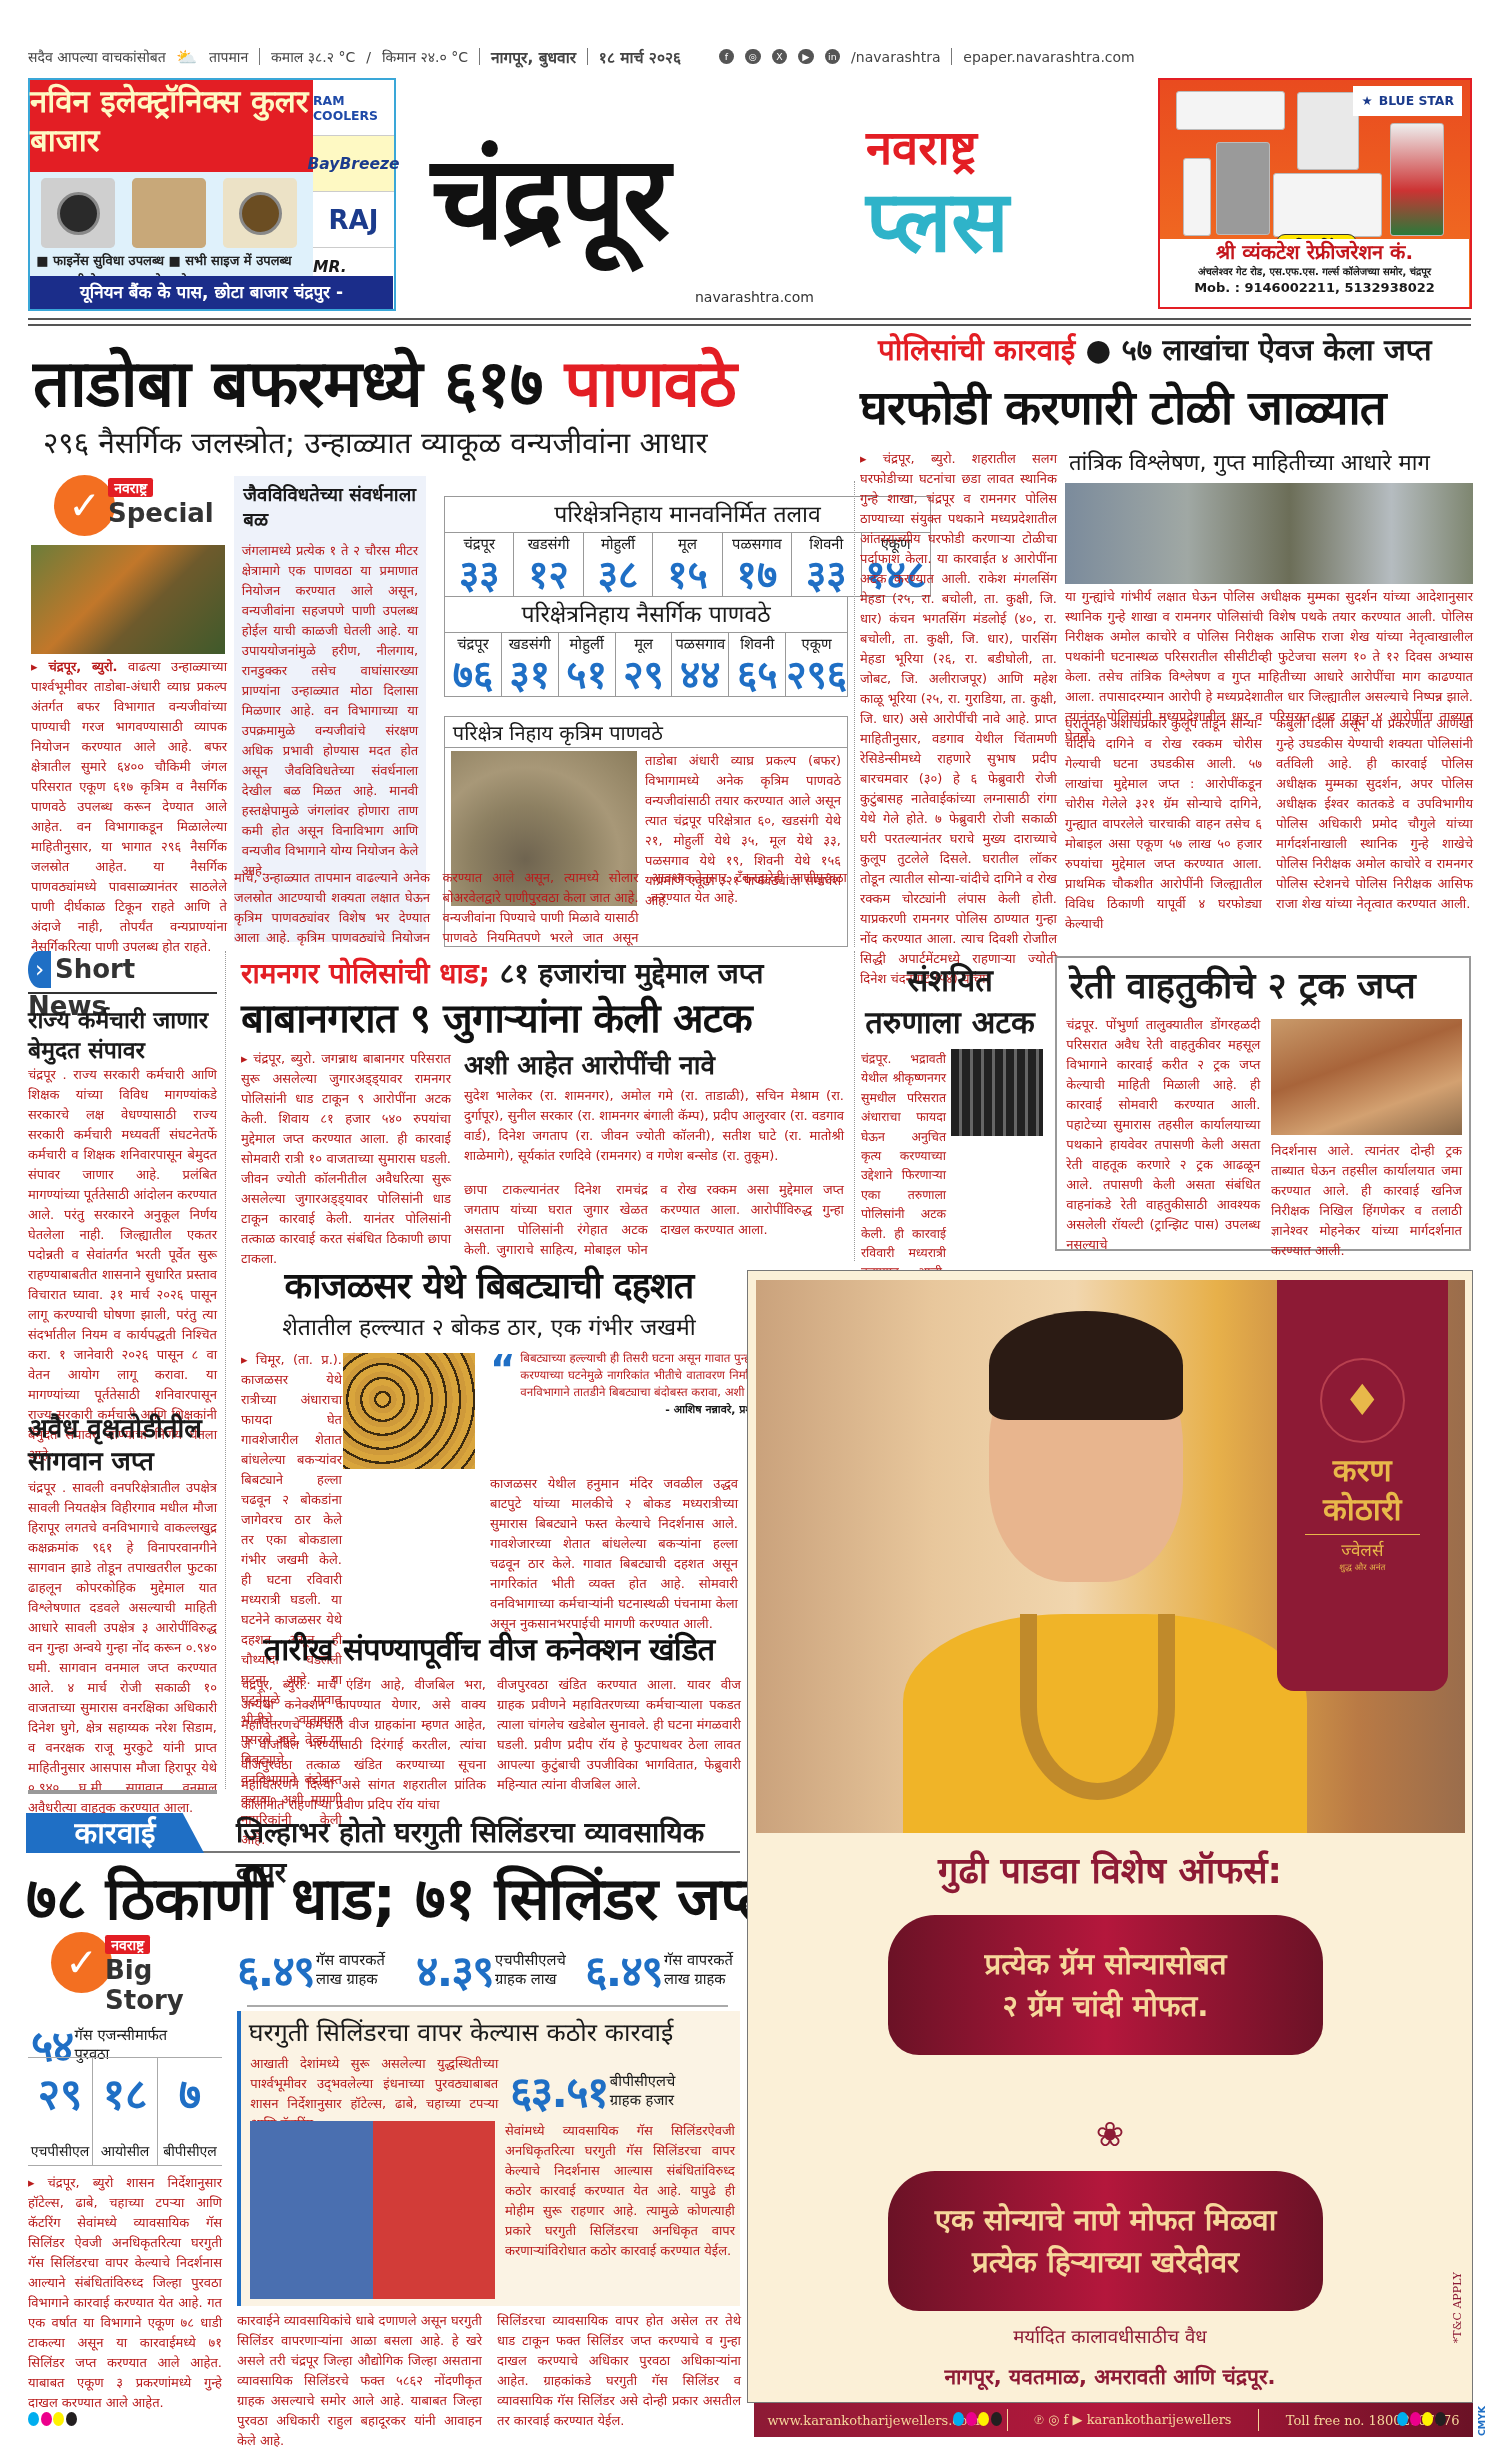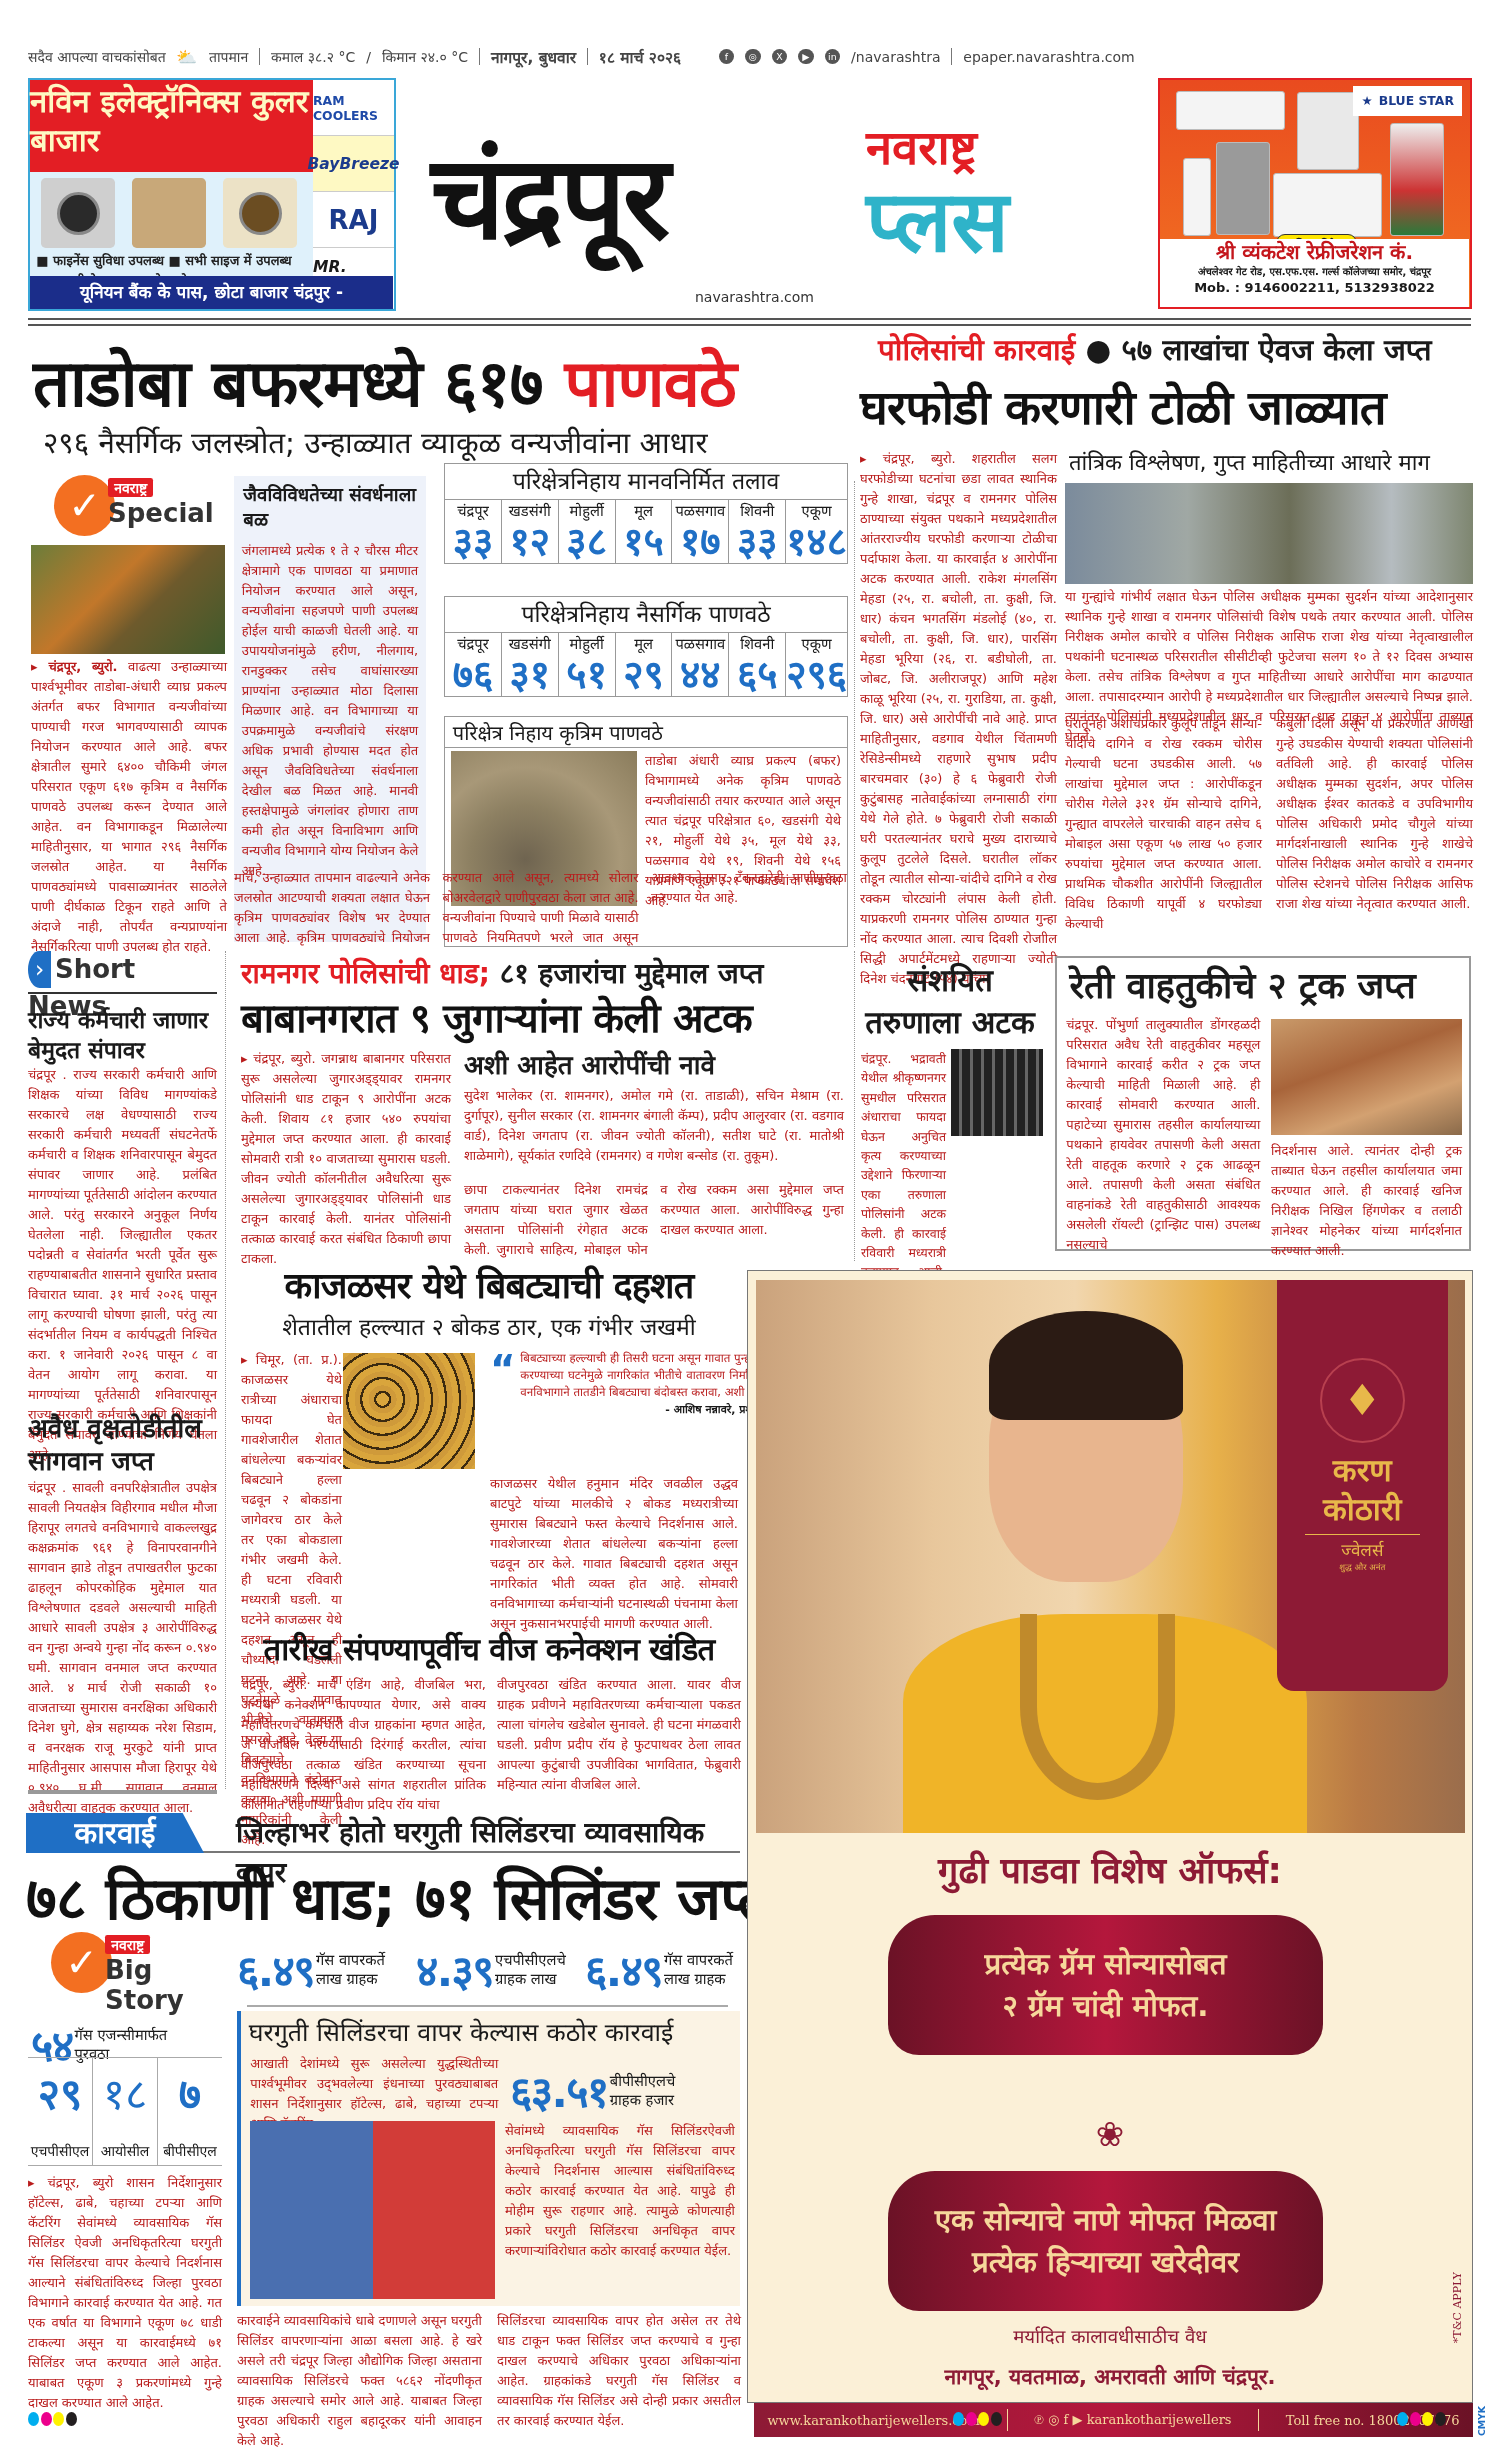--- a/index.html
+++ b/index.html
@@ -182,21 +182,21 @@
 <div class="abs img-tiger" style="top:545px;left:31px;width:194px;height:109px"></div>
 <div class="abs" style="top:657px;left:31px;width:196px">
   <p class="body"><b>▸ चंद्रपूर, ब्युरो.</b> <span>वाढत्या उन्हाळ्याच्या पार्श्वभूमीवर ताडोबा-अंधारी व्याघ्र प्रकल्प अंतर्गत बफर विभागात वन्यजीवांच्या पाण्याची गरज भागवण्यासाठी व्यापक नियोजन करण्यात आले आहे. बफर क्षेत्रातील सुमारे ६४०० चौकिमी जंगल परिसरात एकूण ६१७ कृत्रिम व नैसर्गिक पाणवठे उपलब्ध करून देण्यात आले आहेत. वन विभागाकडून मिळालेल्या माहितीनुसार, या भागात २९६ नैसर्गिक जलस्रोत आहेत. या नैसर्गिक पाणवठ्यांमध्ये पावसाळ्यानंतर साठलेले पाणी दीर्घकाळ टिकून राहते आणि ते अंदाजे नाही, तोपर्यंत वन्यप्राण्यांना नैसर्गिकरित्या पाणी उपलब्ध होत राहते.</span></p>
 </div>
 
 <div class="abs" style="top:476px;left:234px;width:192px;height:466px;background:#eef2fa">
   <div style="font-size:18.6px;line-height:25px;padding:6.2px 9.3px;font-weight:bold">जैवविविधतेच्या संवर्धनाला बळ</div>
   <p class="body" style="padding:3.1px 7.8px">जंगलामध्ये प्रत्येक १ ते २ चौरस मीटर क्षेत्रामागे एक पाणवठा या प्रमाणात नियोजन करण्यात आले असून, वन्यजीवांना सहजपणे पाणी उपलब्ध होईल याची काळजी घेतली आहे. या उपाययोजनांमुळे हरीण, नीलगाय, रानडुक्कर तसेच वाघांसारख्या प्राण्यांना उन्हाळ्यात मोठा दिलासा मिळणार आहे. वन विभागाच्या या उपक्रमामुळे वन्यजीवांचे संरक्षण अधिक प्रभावी होण्यास मदत होत असून जैवविविधतेच्या संवर्धनाला देखील बळ मिळत आहे. मानवी हस्तक्षेपामुळे जंगलांवर होणारा ताण कमी होत असून विनाविभाग आणि वन्यजीव विभागाने योग्य नियोजन केले आहे.</p>
 </div>
 
-<div class="tbl" style="top:463px;left:444px;width:404px">
+<div class="tbl" style="top:496px;left:444px;width:487px">
   <div class="cap">परिक्षेत्रनिहाय मानवनिर्मित तलाव</div>
   <div class="row" id="t1row">
       <div class="cell">
         <div class="lbl">चंद्रपूर</div>
         <div class="num">३३</div>
       </div>
       <div class="cell">
         <div class="lbl">खडसंगी</div>
         <div class="num">१२</div>
       </div>
@@ -384,21 +384,21 @@
 <div class="stat" style="top:2015px;left:31px">
   <span class="n">५४</span>
   <span class="t" style="width:116px">गॅस एजन्सीमार्फत पुरवठा</span>
 </div>
 <div class="abs" style="top:2057px;left:28px;width:194px;height:109px;border-top:1.6px solid #aaa;border-bottom:1.6px solid #aaa;display:flex" id="compstats">
     <div style="flex: 1 1 0%; text-align: center; border-right: 1.6px solid rgb(170, 170, 170); display: flex; flex-direction: column; justify-content: space-between; padding: 4.7px 0px;">
       <div style="font-size: 43px; font-weight: bold; color: rgb(31, 111, 197);">२९</div>
       <div style="font-size: 14px;">एचपीसीएल</div>
     </div>
     <div style="flex: 1 1 0%; text-align: center; border-right: 1.6px solid rgb(170, 170, 170); display: flex; flex-direction: column; justify-content: space-between; padding: 4.7px 0px;">
-      <div style="font-size: 43px; font-weight: normal; color: rgb(31, 111, 197);">१८</div>
+      <div style="font-size: 43px; font-weight: bold; color: rgb(31, 111, 197);">१८</div>
       <div style="font-size: 14px;">आयोसील</div>
     </div>
     <div style="flex: 1 1 0%; text-align: center; border-right: none; display: flex; flex-direction: column; justify-content: space-between; padding: 4.7px 0px;">
       <div style="font-size: 43px; font-weight: bold; color: rgb(31, 111, 197);">७</div>
       <div style="font-size: 14px;">बीपीसीएल</div>
     </div>
   </div>
 <div class="abs" style="top:2173px;left:28px;width:194px">
   <p class="body">▸ चंद्रपूर, ब्युरो शासन निर्देशानुसार हॉटेल्स, ढाबे, चहाच्या टपऱ्या आणि कॅटरिंग सेवांमध्ये व्यावसायिक गॅस सिलिंडर ऐवजी अनधिकृतरित्या घरगुती गॅस सिलिंडरचा वापर केल्याचे निदर्शनास आल्याने संबंधितांविरुध्द जिल्हा पुरवठा विभागाने कारवाई करण्यात येत आहे. गत एक वर्षात या विभागाने एकूण ७८ धाडी टाकल्या असून या कारवाईमध्ये ७१ सिलिंडर जप्त करण्यात आले आहेत. याबाबत एकूण ३ प्रकरणांमध्ये गुन्हे दाखल करण्यात आले आहेत.</p>
 </div>

